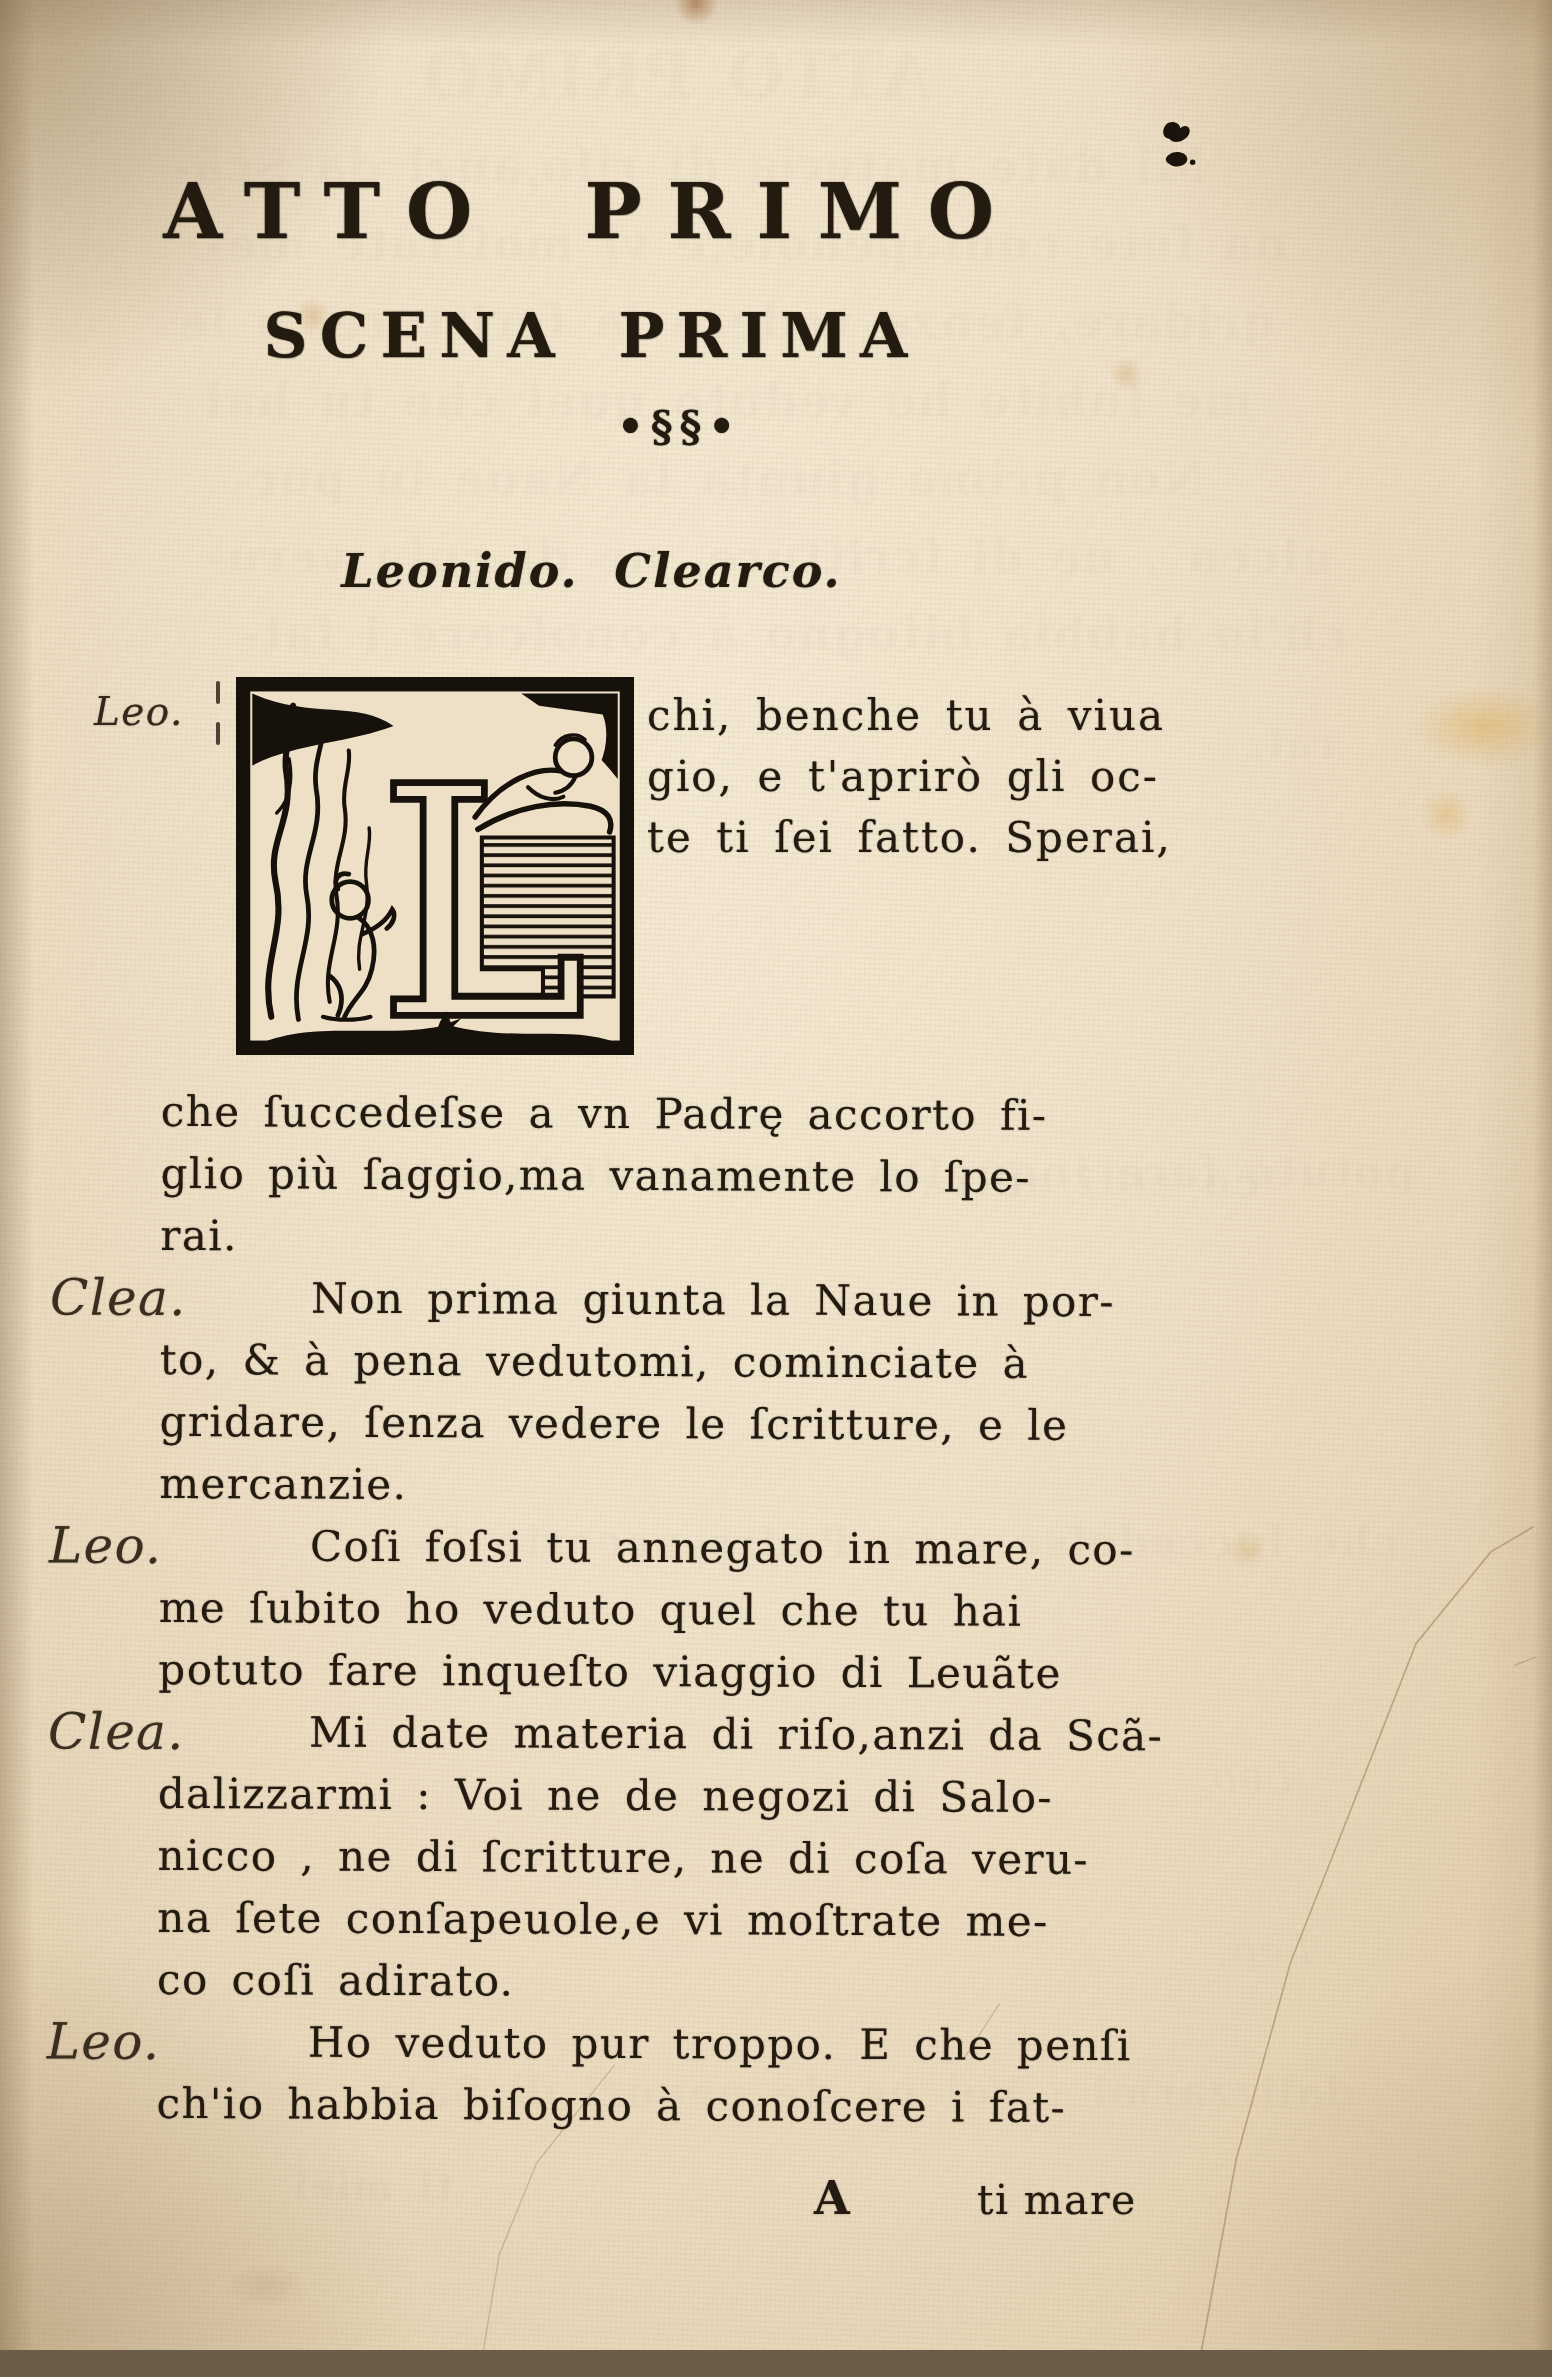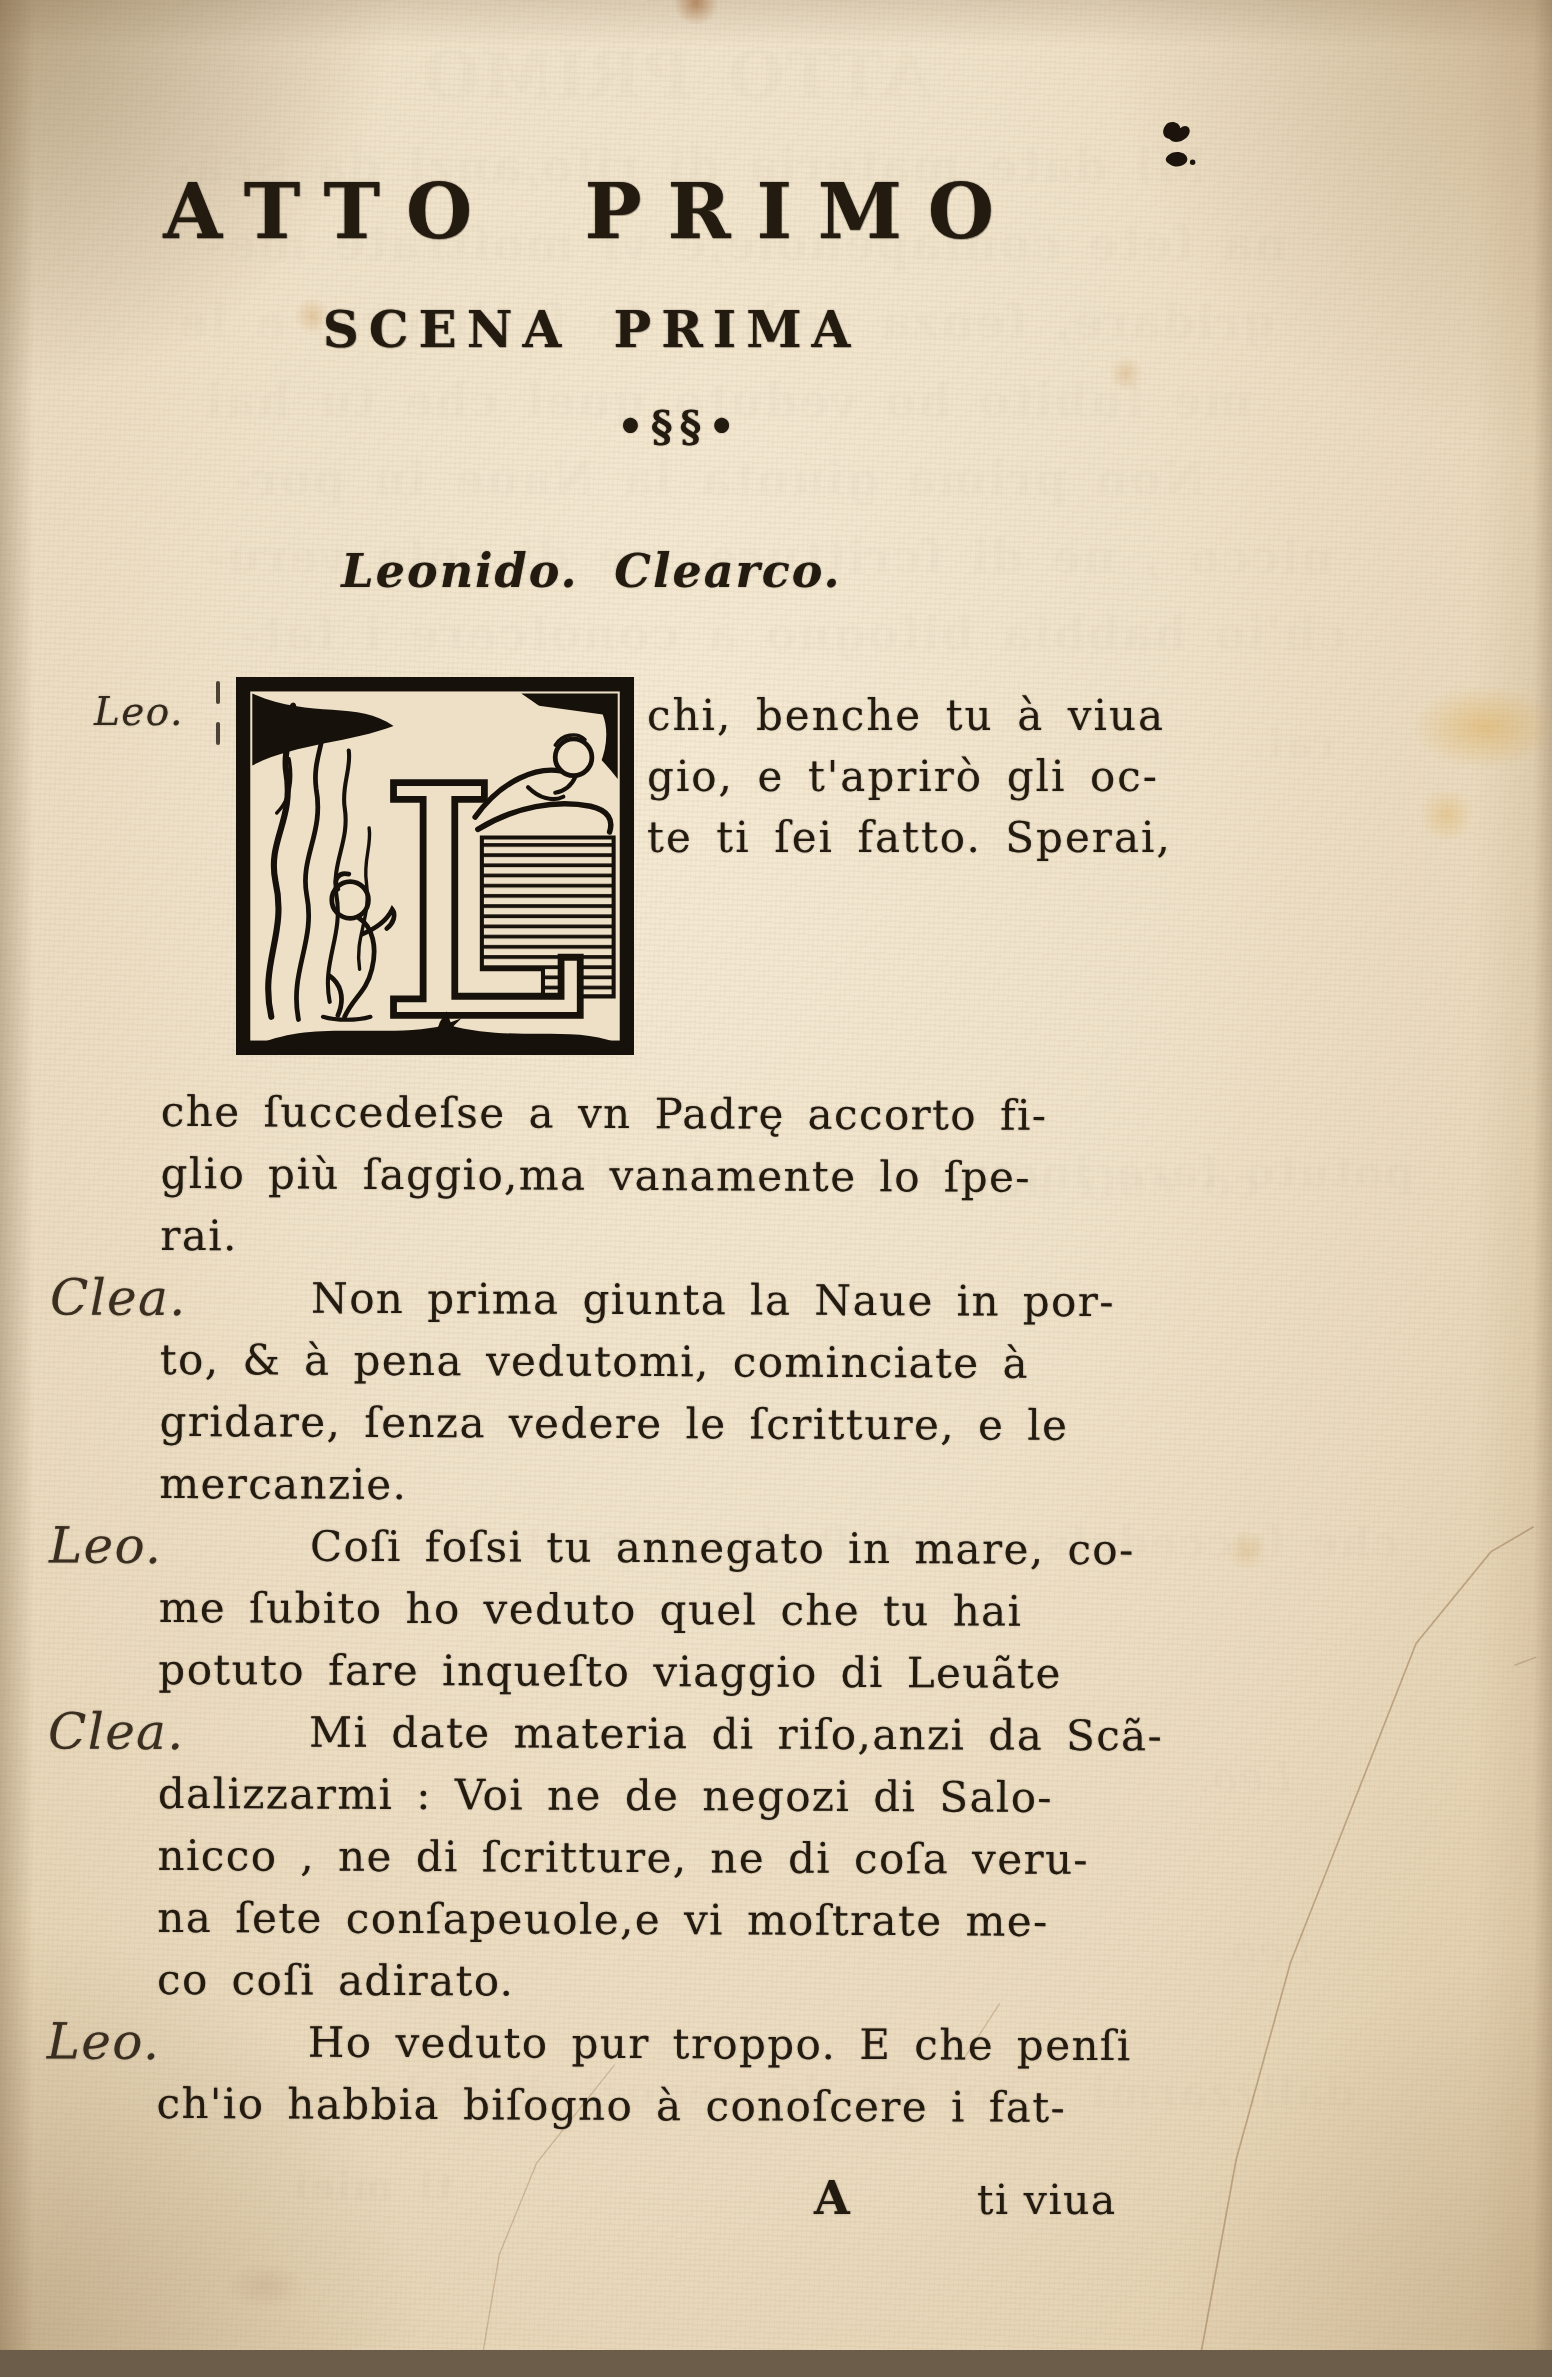--- a/index.html
+++ b/index.html
@@ -47,21 +47,21 @@
   
   .ink-mark{position:absolute;left:1153px;top:120px;z-index:4;}
   
   .hwrap{position:absolute;left:82px;width:1019px;text-align:center;z-index:3;}
   .act-title{
     top:167px;font-size:76px;font-weight:bold;
     letter-spacing:.34em;word-spacing:.45em;
     text-shadow:0 0 1.4px rgba(30,22,14,.7), 0.7px 0.7px 0 rgba(30,22,14,.25);
   }
   .scene-title{
-    top:300px;font-size:50px;font-weight:bold;
+    top:300px;font-size:61px;font-weight:bold;
     letter-spacing:.2em;word-spacing:.3em;padding-right:115px;
     text-shadow:0 0 1.4px rgba(30,22,14,.65), 0.7px 0.7px 0 rgba(30,22,14,.22);
   }
   .ornament{
     top:402px;font-size:42px;font-weight:bold;letter-spacing:6.8px;padding-left:88px;
     text-shadow:0 0 1.4px rgba(30,22,14,.6);
   }
   .characters{
     top:544px;font-size:46px;font-weight:600;letter-spacing:2px;word-spacing:17.7px;
     text-shadow:0 0 1.4px rgba(30,22,14,.55);
@@ -230,16 +230,16 @@
       <div class="row indent"><span class="speaker">Clea.</span><span class="txt">Mi date materia di riſo,anzi da Scã-</span></div>
       <div class="row"><span class="txt">dalizzarmi : Voi ne de negozi di Salo-</span></div>
       <div class="row"><span class="txt">nicco , ne di ſcritture, ne di coſa veru-</span></div>
       <div class="row"><span class="txt">na ſete conſapeuole,e vi moſtrate me-</span></div>
       <div class="row"><span class="txt">co coſi adirato.</span></div>
       <div class="row indent"><span class="speaker">Leo.</span><span class="txt">Ho veduto pur troppo. E che penſi</span></div>
       <div class="row"><span class="txt">ch'io habbia biſogno à conoſcere i fat-</span></div>
     </div>
 
   <div class="signature">A</div>
-  <div class="catchword">ti viua</div>
+  <div class="catchword">ti mare</div>
 
 </div>
 
 
 </body></html>

